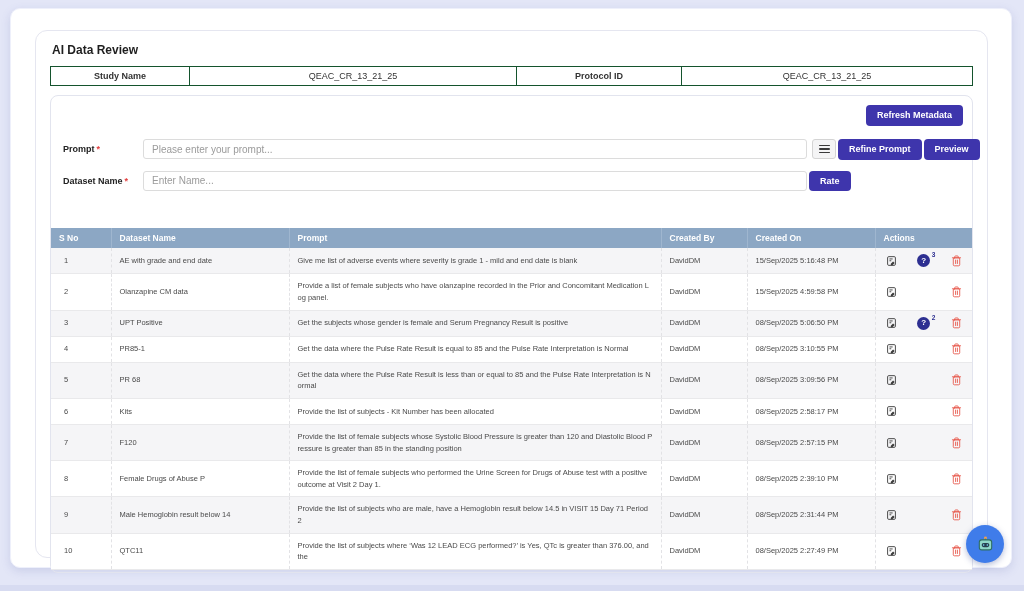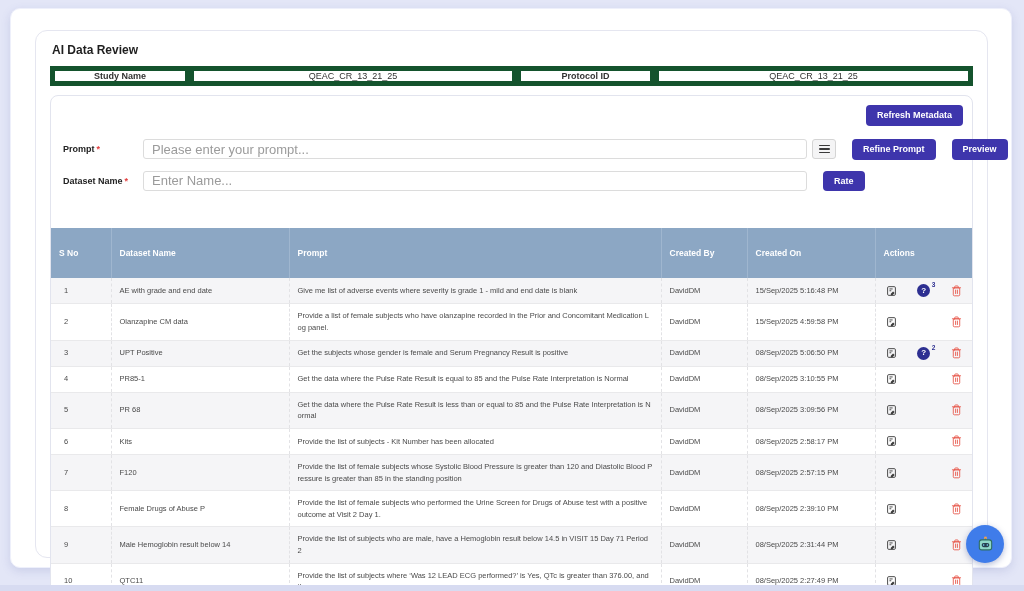--- a/index.html
+++ b/index.html
@@ -13,43 +13,43 @@
     background:#fff;border:1px solid #eef0fb;border-radius:10px;
     box-shadow:0 3px 10px rgba(90,100,170,.18);box-sizing:border-box;
   }
   .card{
     position:absolute;left:24px;top:21px;width:953px;height:528px;
     border:1px solid #e5e6f0;border-radius:12px;background:#fff;
     box-sizing:border-box;padding:12px 8px 0 8px;
   }
   .page-title{font-size:12px;font-weight:bold;color:#1f1f1f;margin:0 0 9px 8px}
   .meta-row{display:flex;margin:0 6px;height:20px;font-size:9px;color:#333}
-  .meta-cell{display:flex;align-items:center;justify-content:center;border:5px solid #14532d;
+  .meta-cell{display:flex;align-items:center;justify-content:center;border:1px solid #14532d;
     margin-left:-1px;box-sizing:border-box;background:#fff;white-space:nowrap}
   .meta-cell:first-child{margin-left:0}
   .m-bold{font-weight:bold}
-  .w-study-l{width:140px}.w-study-v{width:328px}.w-proto-l{width:139px}.w-proto-v{flex:1}
+  .w-study-l{width:140px}.w-study-v{width:328px}.w-proto-l{width:166px}.w-proto-v{flex:1}
   .section{margin:9px 6px 0;border:1px solid #e2e4ee;border-radius:8px;padding-top:9px;padding-bottom:2px}
   .refresh-row{display:flex;justify-content:flex-end;padding:0 9px}
   .btn{background:#3E35AC;color:#fff;font-size:9px;font-weight:bold;border:none;border-radius:4px;
     padding:5px 11px;font-family:inherit;cursor:pointer;line-height:1.2;white-space:nowrap}
-  .ml{margin-left:16px}
+  .ml{margin-left:2px}
   .form-area{padding:13px 10px 18px 12px}
   .form-row{display:flex;align-items:center;margin-bottom:11px}
   .form-label{width:80px;font-size:9px;font-weight:bold;color:#222;flex-shrink:0}
   .req{color:#e23b3b;margin-left:2px}
   .form-input{width:664px;height:20px;border:1px solid #dcdcdc;border-radius:3px;padding:0 8px;
-    font-size:13px;font-family:inherit;color:#333;box-sizing:border-box;flex-shrink:0;outline:none;background:#fff}
+    font-size:10px;font-family:inherit;color:#333;box-sizing:border-box;flex-shrink:0;outline:none;background:#fff}
   .form-input::placeholder{color:#9b9b9b}
   .menu-btn{width:24px;height:20px;margin-left:5px;border:1px solid #d4d4d4;background:#f4f4f5;border-radius:3px;
     display:flex;flex-direction:column;align-items:center;justify-content:center;gap:2px;cursor:pointer;flex-shrink:0;padding:0}
   .menu-btn .bar{width:11px;height:1.5px;background:#3a3a3a;border-radius:1px}
   table.grid{width:100%;border-collapse:collapse;margin-top:8px;table-layout:fixed}
   .grid th{background:#8CA7C4;color:#fff;font-size:8.5px;font-weight:bold;text-align:left;
-    padding:20px 8px;border-right:1px solid #9fb6cf}
+    padding:5px 8px;border-right:1px solid #9fb6cf}
   .grid th:last-child{border-right:none}
   .grid td{padding:6px 8px;font-size:7.5px;color:#4a4a4a;border-bottom:1px solid #e9e9eb;
     border-right:1px dashed #e2e2e5;line-height:1.55;vertical-align:middle;background:#fff}
   .grid td:last-child{border-right:none}
   .grid tbody tr:nth-child(odd) td{background:#f5f5f7}
   .c-sno{padding-left:13px !important}
   .c-prompt{word-break:break-all}
   .actions-wrap{display:flex;align-items:center;justify-content:space-between;padding:0 2px}
   .action{display:inline-flex;align-items:center;justify-content:center;cursor:pointer;background:none;border:none;padding:0}
   .badge-wrap{position:relative}

